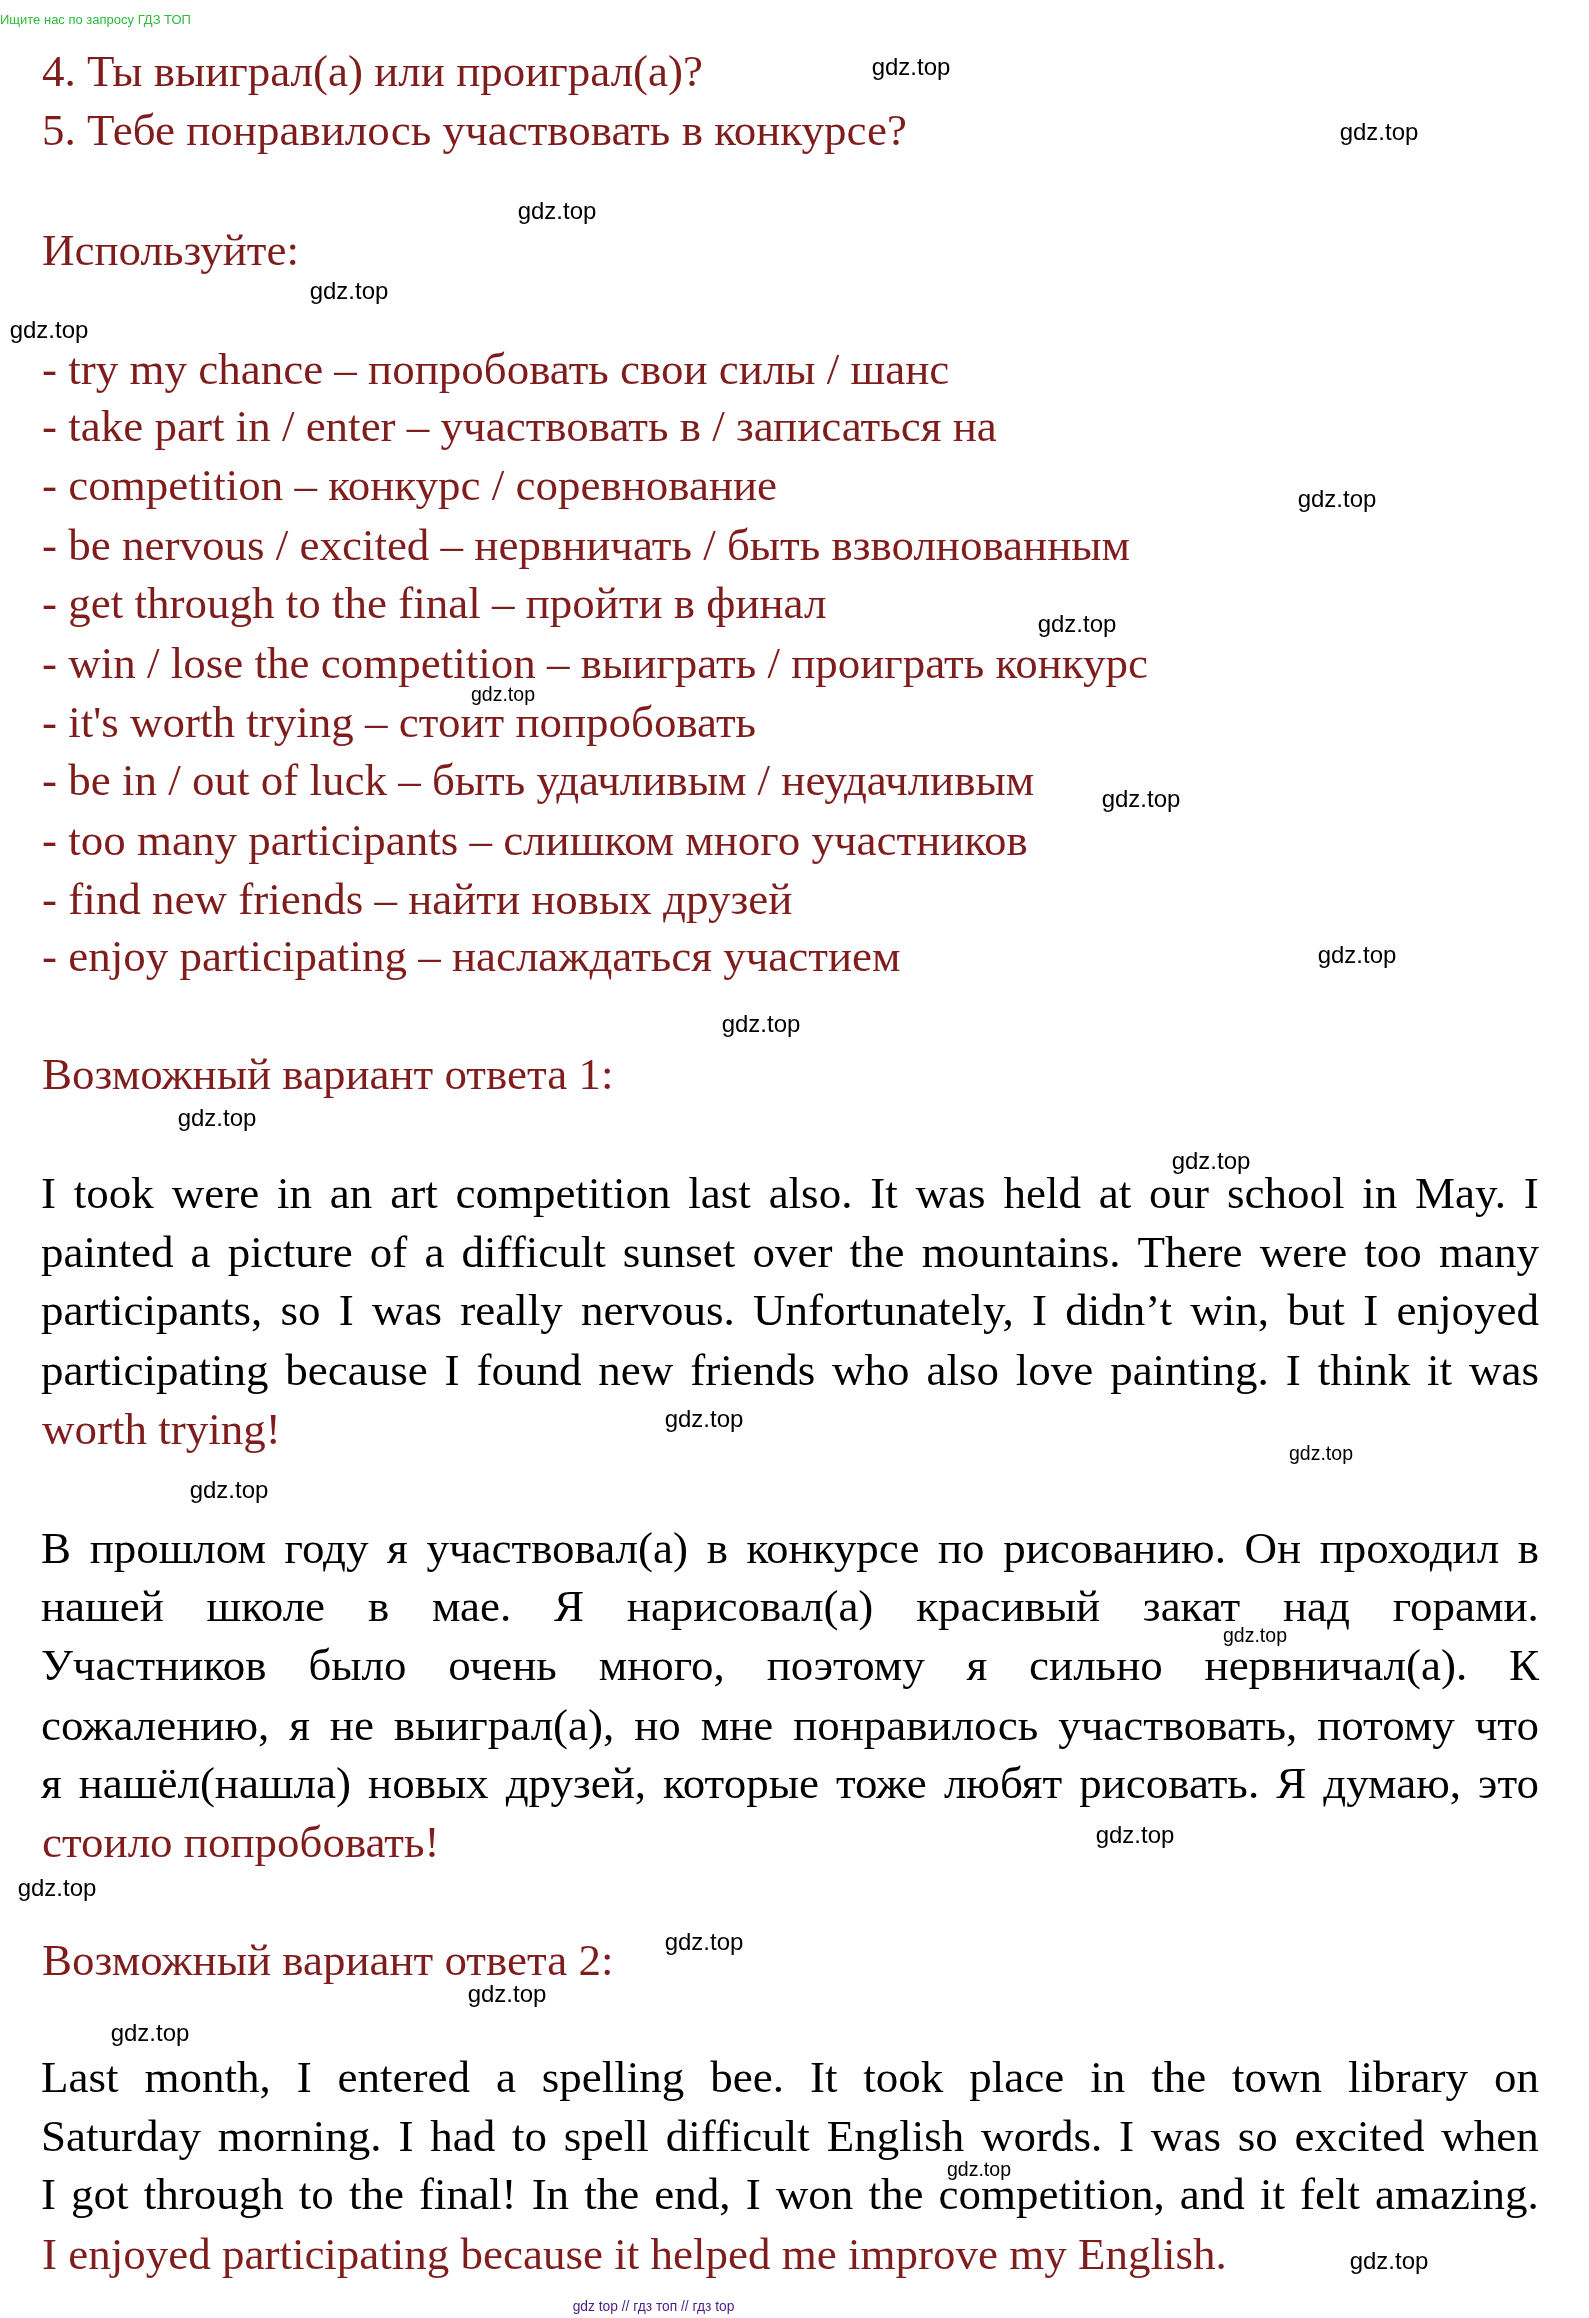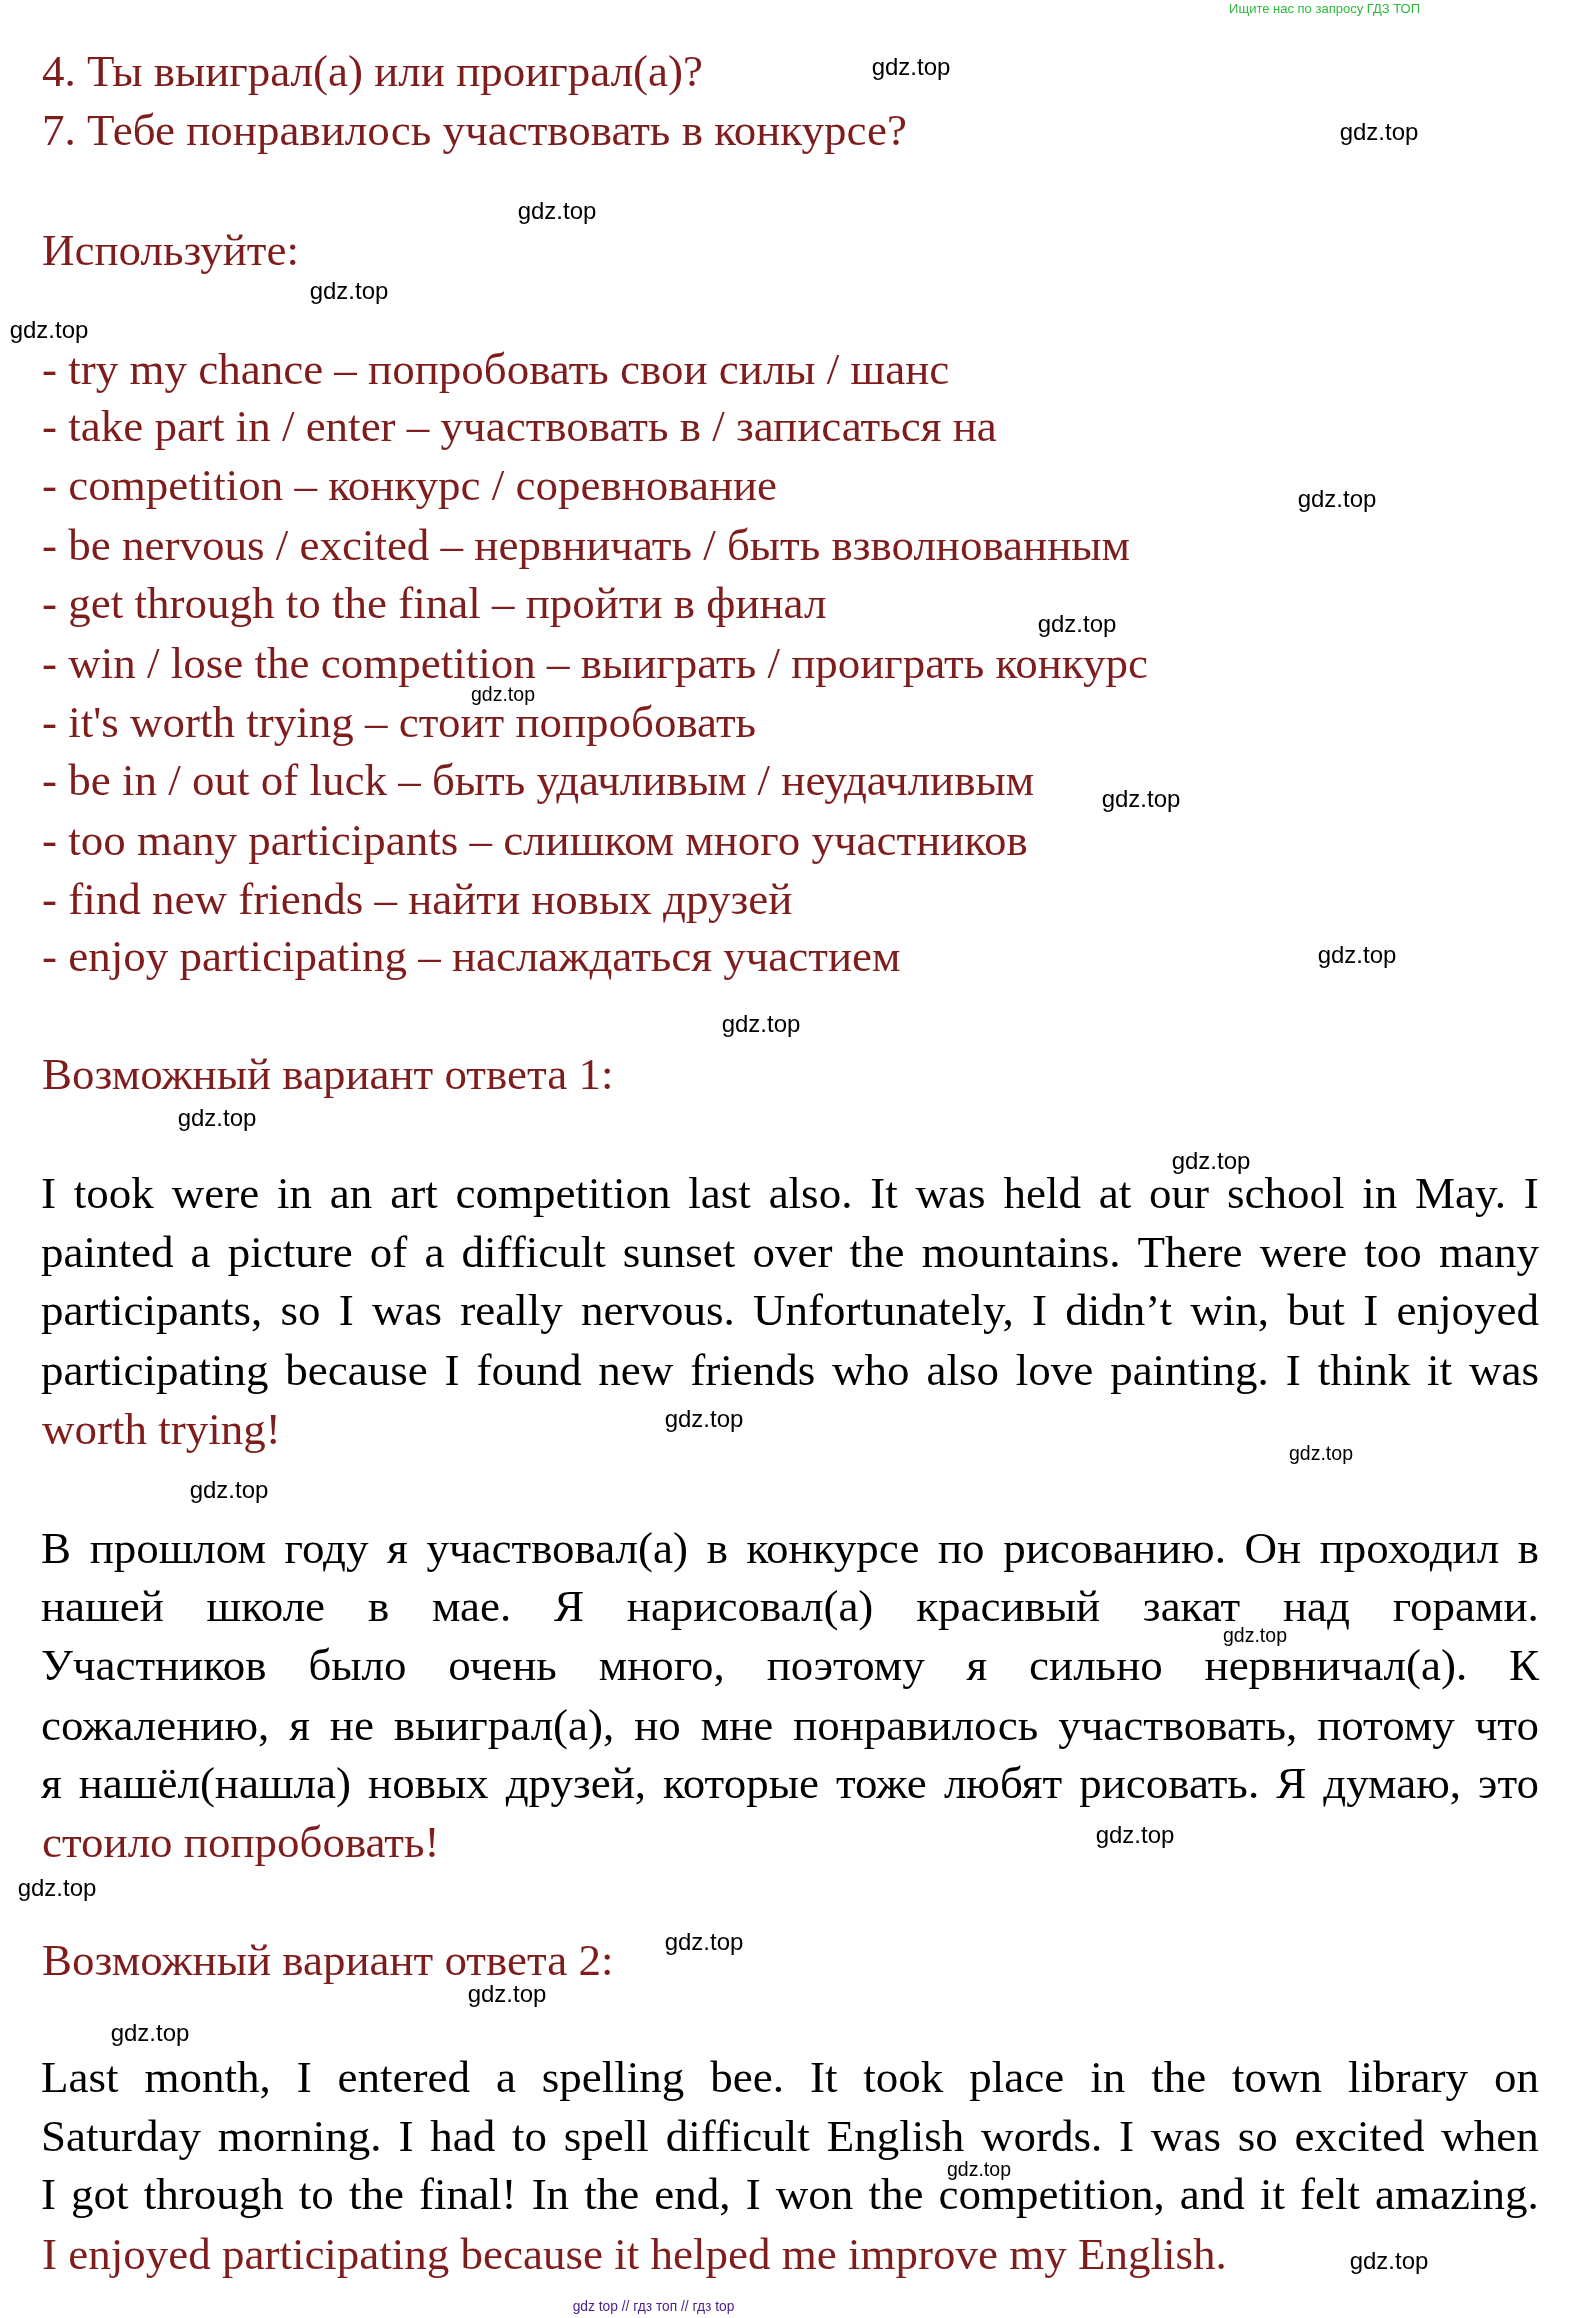--- a/index.html
+++ b/index.html
@@ -1,18 +1,18 @@
 <!DOCTYPE html>
 <html style="font-size:13px"><head>
 <meta charset="utf-8">
 <style>
   html, body { margin: 0; padding: 0; background: #ffffff; }
   body { width: 1589px; height: 2319px; position: relative; overflow: hidden; }
   .top-banner {
-    position: absolute; top: 0; left: 0; width: 1420px; text-align: right;
+    position: absolute; top: 11px; left: 0; width: 1420px; text-align: left;
     font-family: "Liberation Sans", sans-serif; font-size: 13px; line-height: 18px;
   }
   .line {
     position: absolute; left: 42px;
     font-family: "Liberation Serif", serif; font-size: 45px; color: #7f1d1d;
     white-space: nowrap; line-height: 53px; transform: translateY(-50%);
   }
   .just {
     position: absolute; left: 41px; width: 1498px;
     font-family: "Liberation Serif", serif; font-size: 45px; color: #000;
@@ -30,21 +30,21 @@
     position: absolute; top: 2306px; left: 0; width: 1307px; text-align: center;
     font-family: "Liberation Sans", sans-serif; font-size: 13.8px; transform: translateY(-50%);
   }
 </style>
 </head>
 <body>
 
 <div class="top-banner" style="color:#2dbb3a">Ищите нас по запросу ГДЗ ТОП</div>
 
 <div class="line" style="top:71px">4. Ты выиграл(а) или проиграл(а)?</div>
-<div class="line" style="top:130px">7. Тебе понравилось участвовать в конкурсе?</div>
+<div class="line" style="top:130px">5. Тебе понравилось участвовать в конкурсе?</div>
 
 <div class="line" style="top:250px">Используйте:</div>
 
 <div>
   <div class="line" style="top:369px">- try my chance – попробовать свои силы / шанс</div>
   <div class="line" style="top:426px">- take part in / enter – участвовать в / записаться на</div>
   <div class="line" style="top:485px">- competition – конкурс / соревнование</div>
   <div class="line" style="top:545px">- be nervous / excited – нервничать / быть взволнованным</div>
   <div class="line" style="top:603px">- get through to the final – пройти в финал</div>
   <div class="line" style="top:663px">- win / lose the competition – выиграть / проиграть конкурс</div>

